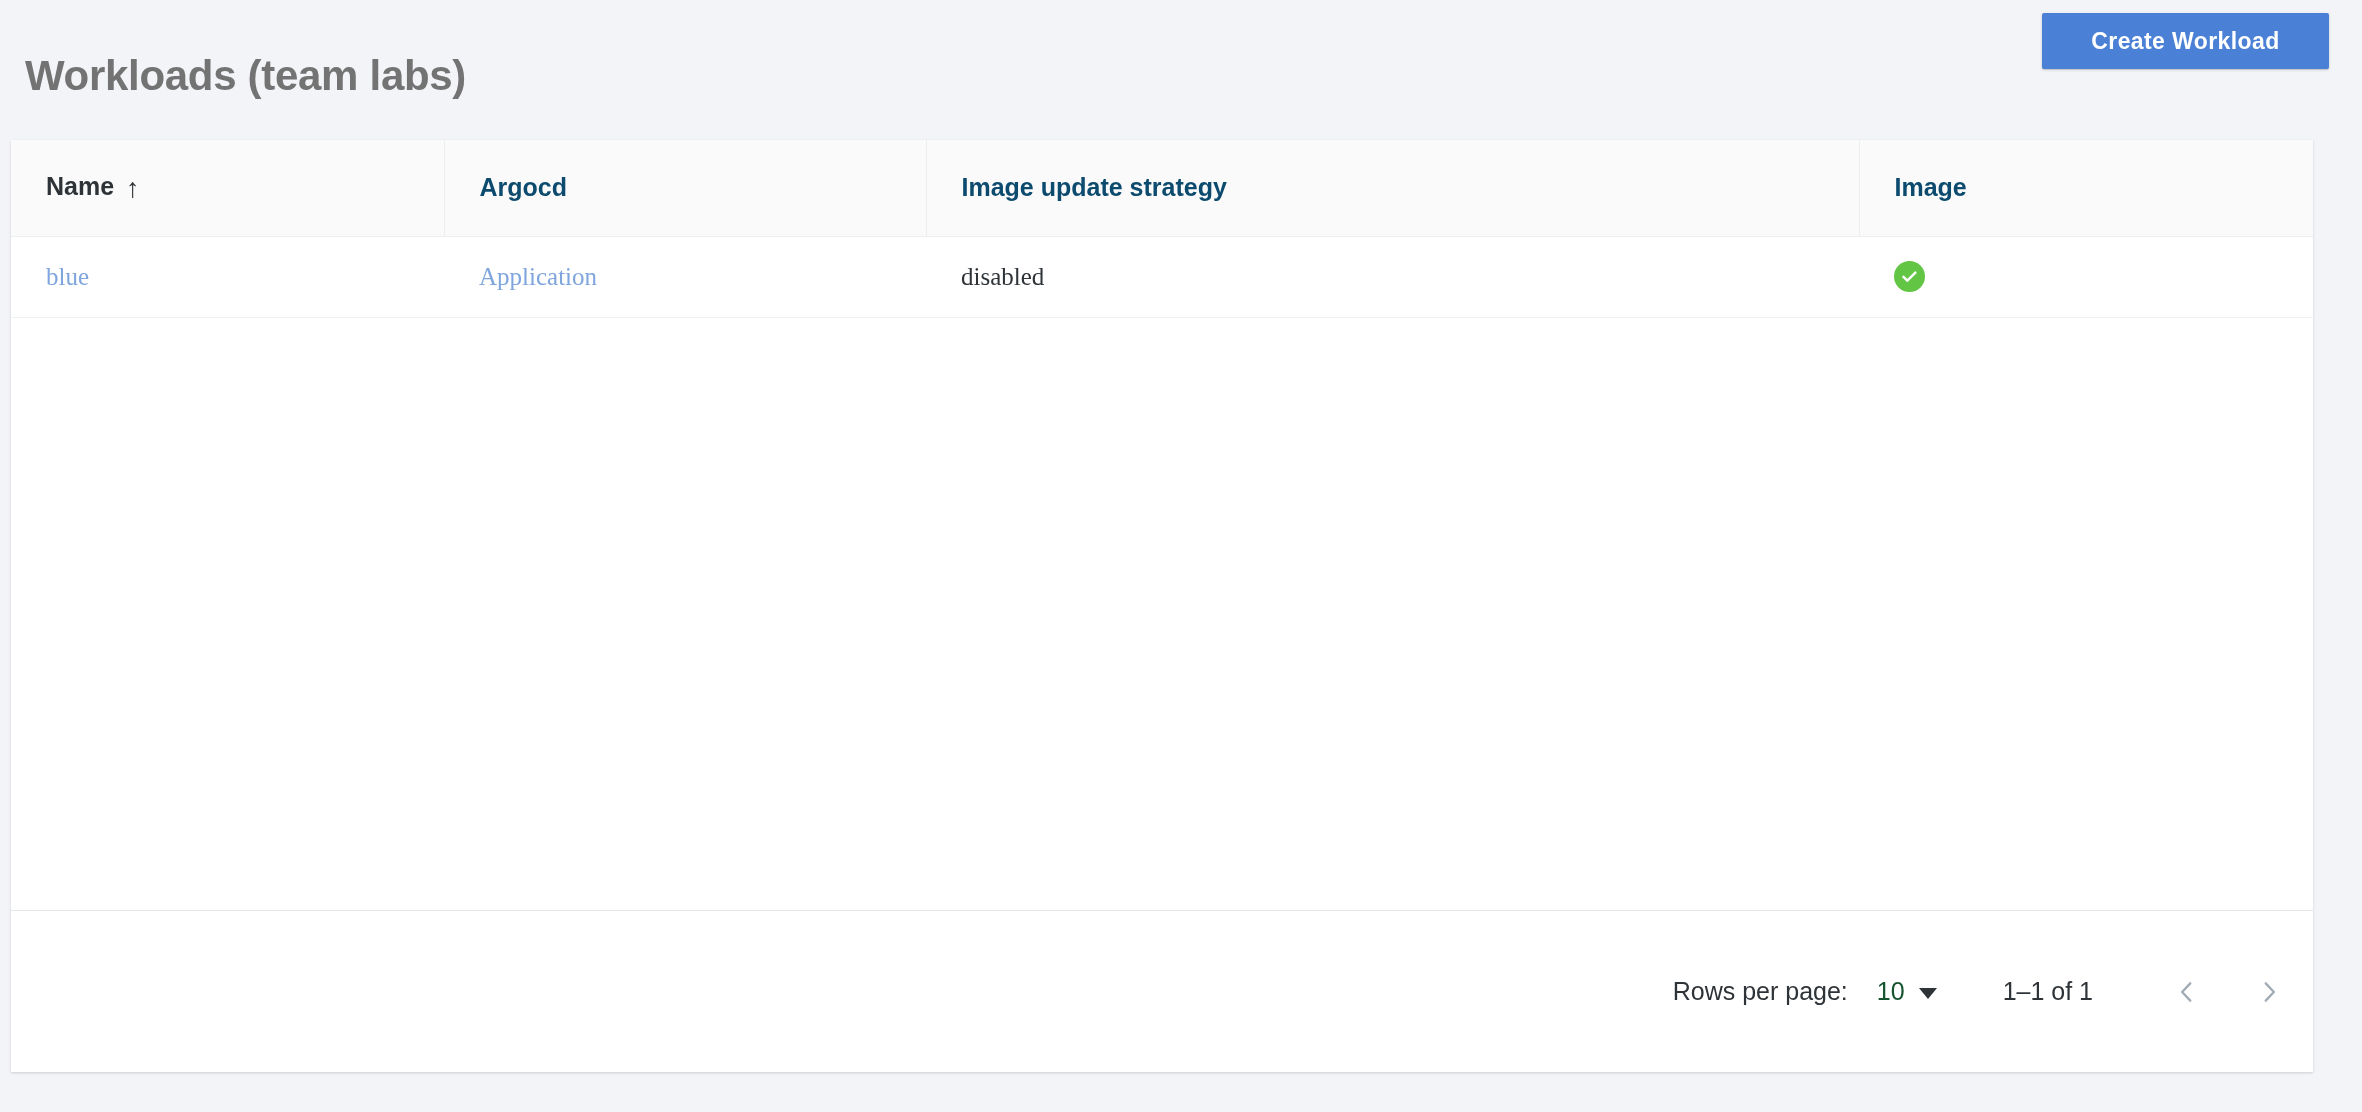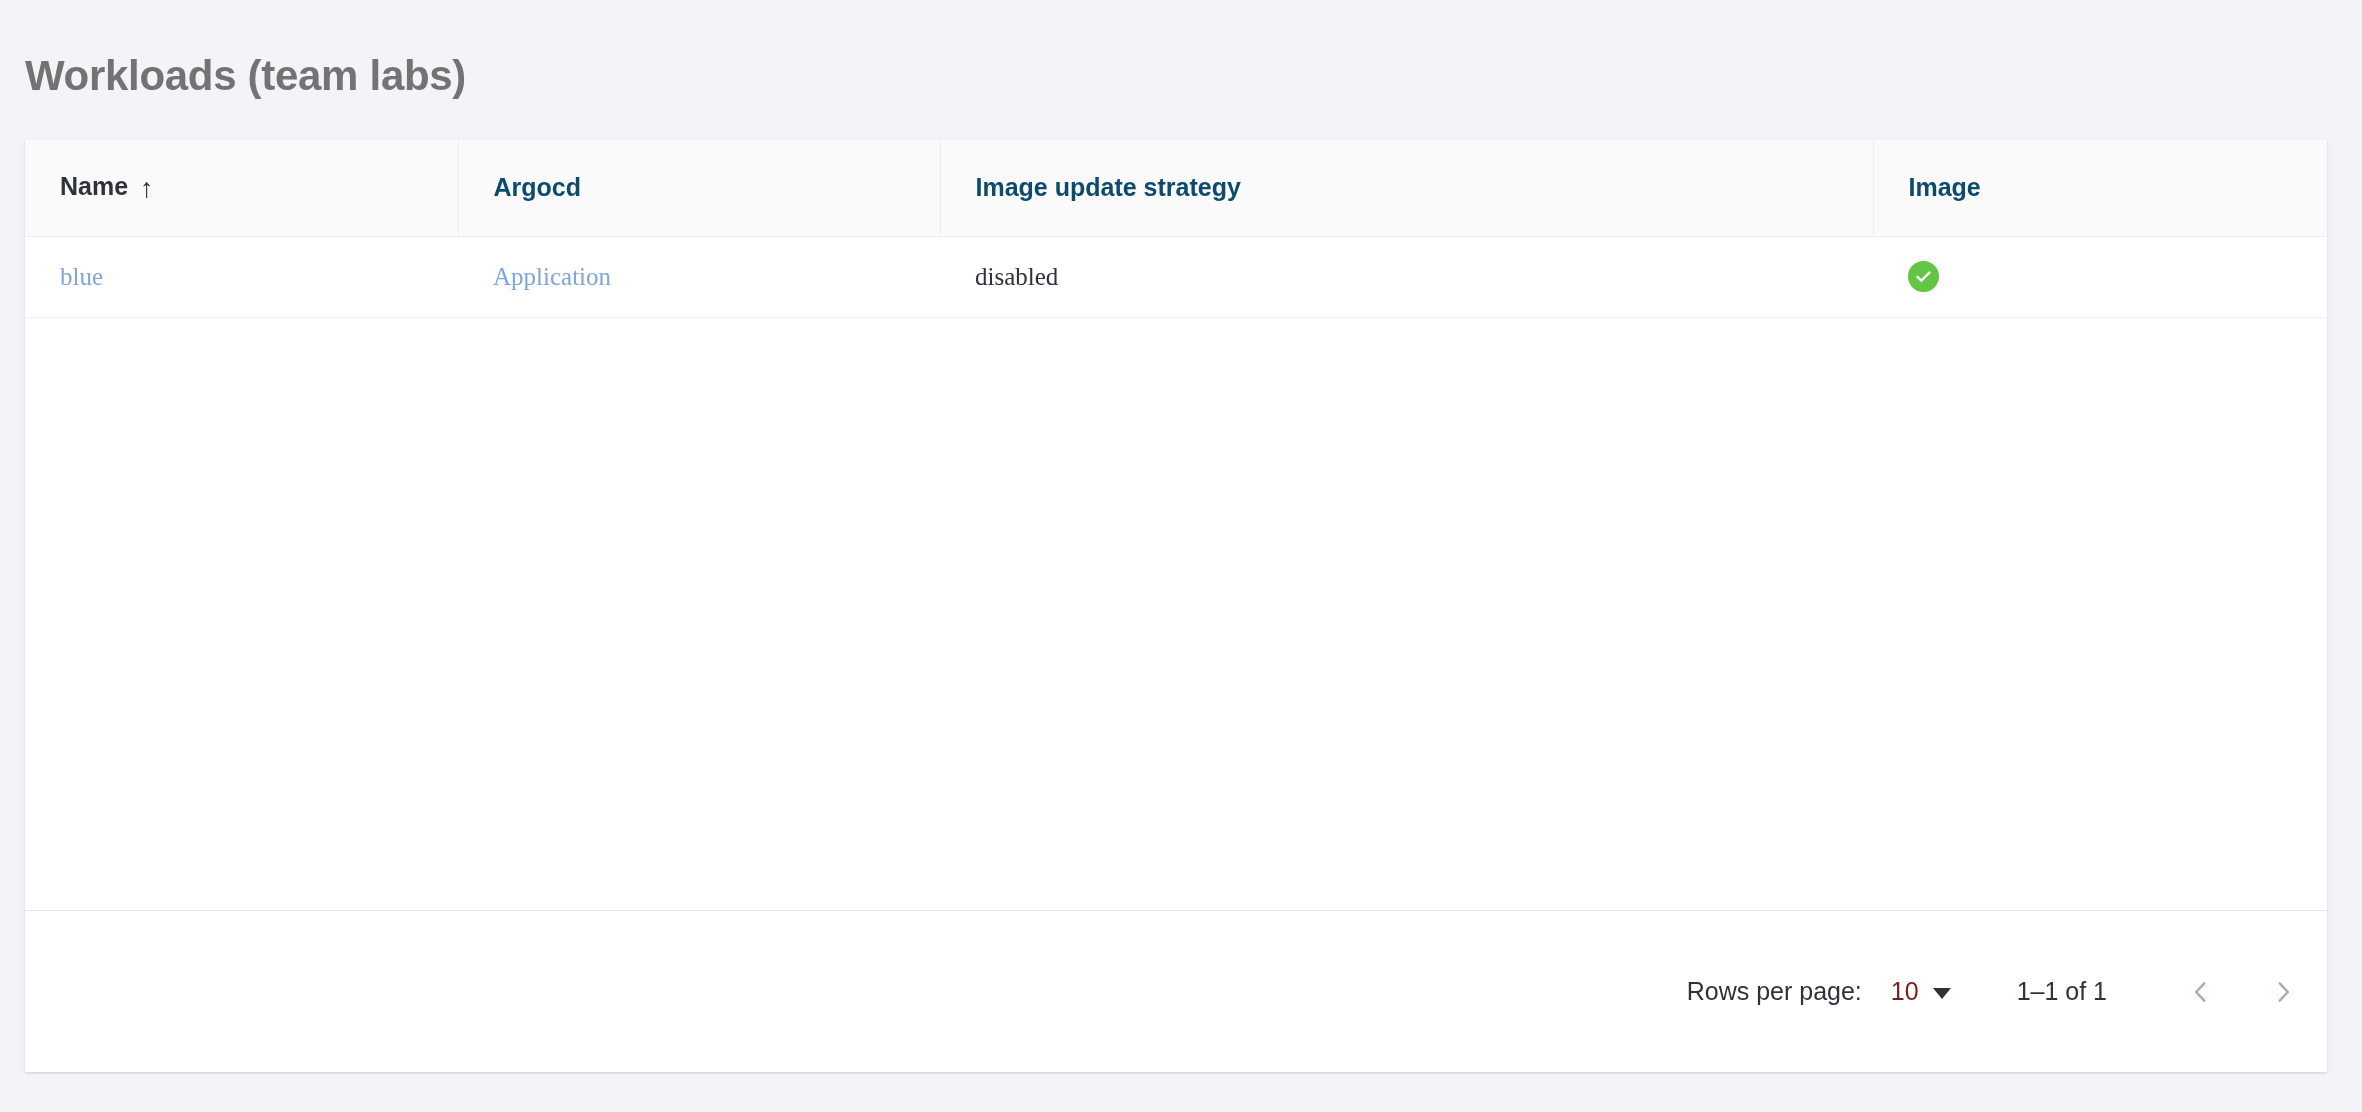--- a/index.html
+++ b/index.html
@@ -55,21 +55,21 @@
     letter-spacing: 0.4px;
     cursor: pointer;
     padding: 0 26px;
     margin-bottom: 58px;
     box-shadow: 0 1px 3px rgba(0,0,0,0.14), 0 1px 1px rgba(0,0,0,0.10);
   }
 
   
   .table-card {
     position: absolute;
-    left: 25px;
+    left: 11px;
     top: 140px;
     width: 2302px;
     height: 932px;
     background: #ffffff;
     box-shadow: 0 1px 3px rgba(0,0,0,0.10), 0 1px 2px rgba(0,0,0,0.06);
     display: flex;
     flex-direction: column;
     overflow: hidden;
   }
 
@@ -178,21 +178,21 @@
 
   .rows-select {
     display: inline-flex;
     align-items: center;
     cursor: pointer;
     margin-right: 66px;
   }
 
   .rows-value {
     font-size: 25px;
-    color: #7f1d1d;
+    color: #14532d;
     margin-right: 14px;
   }
 
   .chev-down {
     display: inline-block;
     width: 0; height: 0;
     border-left: 9px solid transparent;
     border-right: 9px solid transparent;
     border-top: 11px solid #2e3338;
     margin-top: 3px;
@@ -225,20 +225,21 @@
   .nav-btn svg { display: block; }
   .nav-gap { width: 22px; }
 </style>
 </head>
 <body>
 
 <div class="page">
 
   <div class="page-header">
     <div class="page-title">Workloads (team labs)</div>
+    <button class="create-button">Create Workload</button>
   </div>
 
   <div class="table-card">
 
     <table class="data-table">
       <colgroup>
         <col class="col-name">
         <col class="col-argocd">
         <col class="col-strategy">
         <col class="col-status">

